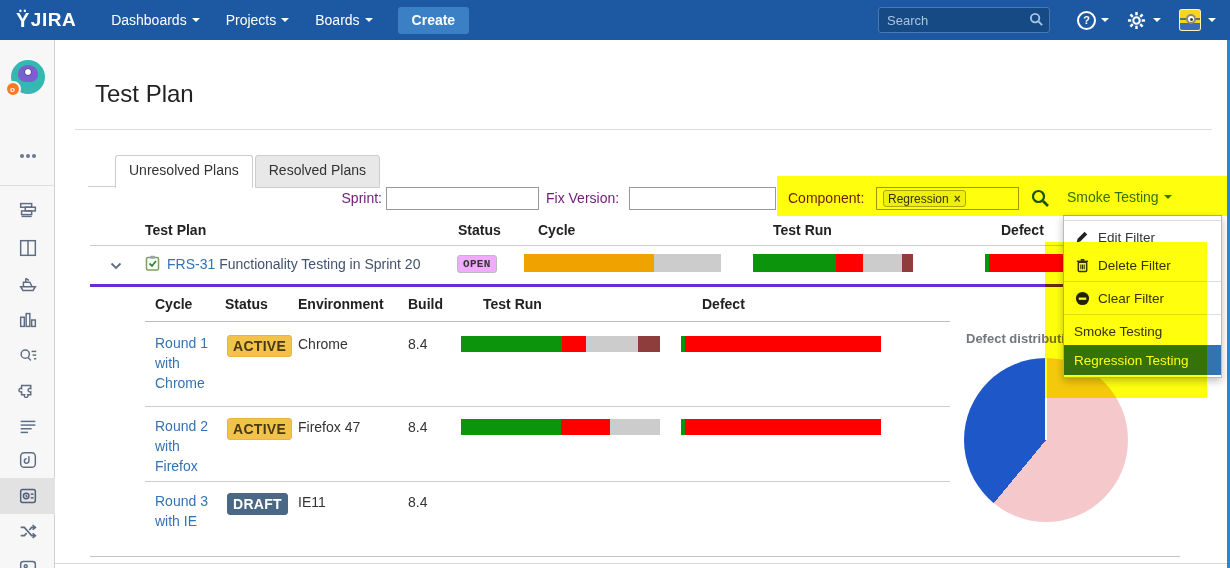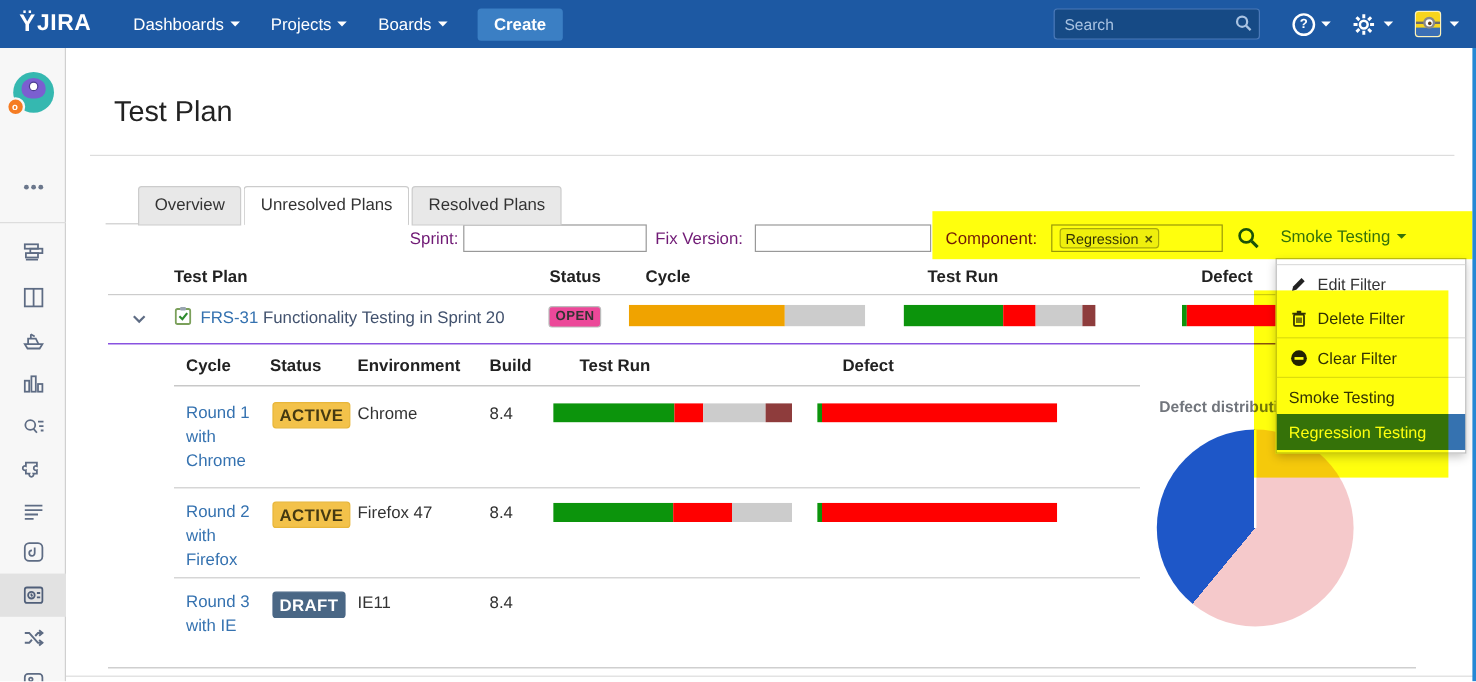--- a/index.html
+++ b/index.html
@@ -50,21 +50,21 @@
   .chip { display:inline-flex; align-items:center; border:1px solid #aaa; border-radius:3px; background:#efefef; font-size:12px; padding:0 4px; height:17px; margin:2px 0 0 2px; color:#333; }
   .chip .x { margin-left:5px; font-weight:bold; cursor:pointer; color:#555; }
   .filter-btn { position:absolute; left:1067px; top:189px; color:#3572b0; font-size:14px; cursor:pointer; display:flex; align-items:center; }
   .mag-btn { position:absolute; left:1030px; top:188px; cursor:pointer; }
 
   .th { font-weight:bold; color:#222; font-size:14px; position:absolute; }
   .bar { position:absolute; display:flex; overflow:hidden; }
   .bar span { height:100%; }
 
   .lozenge { display:inline-block; font-size:11px; font-weight:bold; border-radius:3px; padding:2px 5px; letter-spacing:.3px; }
-  .loz-open { background:#ec4899; border:1px solid #bbb; color:#333; }
+  .loz-open { background:#f0abfc; border:1px solid #bbb; color:#333;font-family:Liberation Mono, monospace; }
   .loz-active { background:#f3c24a; color:#453a12; border:1px solid #e8b63a; }
   .loz-draft { background:#4a6785; color:#fff; border:1px solid #4a6785; }
 
   .link { color:#3572b0; cursor:pointer; }
   .crow { position:absolute; left:145px; width:805px; }
   .crow .cell { position:absolute; top:3px; font-size:14px; }
   .chead { position:absolute; left:145px; top:296px; width:805px; height:26px; border-bottom:1px solid #bbb; }
 
   
   .chart-title { position:absolute; left:966px; top:331px; font-size:13px; font-weight:bold; color:#72767d; z-index:1; }
@@ -246,21 +246,20 @@
           <path d="M6 17l4-4 3 3 3-3 2 2"></path>
         </svg>
     </div>
   </aside>
 
   <h1 class="page-title">Test Plan</h1>
   <div class="hline" style="left:75px;top:129px;width:1137px;background:#ddd"></div>
 
   <div class="hline" style="left:88px;top:186px;width:28px"></div>
   <div class="tabs" id="tabs">
-      <div class="tab">Overview</div>
       <div class="tab active">Unresolved Plans</div>
       <div class="tab">Resolved Plans</div>
     </div>
 
   <div class="flabel" style="left:330px;width:52px;text-align:right">Sprint:</div>
   <input class="finput" style="left: 386px; width: 153px;">
   <div class="flabel" style="left:546px">Fix Version:</div>
   <input class="finput" style="left: 629px; width: 147px;">
   <div class="flabel" style="left:788px">Component:</div>
   <div class="finput" style="left:876px;width:143px">
@@ -281,21 +280,21 @@
   </div>
 
   <div style="position:absolute;left:90px;top:222px;width:1122px;height:24px;border-bottom:1px solid #ccc">
     <span class="th" style="left:55px">Test Plan</span>
     <span class="th" style="left:368px">Status</span>
     <span class="th" style="left:448px">Cycle</span>
     <span class="th" style="left:683px">Test Run</span>
     <span class="th" style="left:911px">Defect</span>
   </div>
 
-  <div style="position:absolute;left:90px;top:247px;width:1122px;height:40px;border-bottom:1px solid #6d28d9">
+  <div style="position:absolute;left:90px;top:247px;width:1122px;height:40px;border-bottom:3px solid #6d28d9">
     <span style="position:absolute;left:20px;top:10px;cursor:pointer">
       <svg width="12" height="8" viewBox="0 0 12 8">
           <path d="M1.5 1.5 6 6l4.5-4.5" fill="none" stroke="#5e6c84" stroke-width="1.8"></path>
         </svg>
     </span>
     <span style="position:absolute;left:55px;top:8px">
       <svg width="15" height="16" viewBox="0 0 15 16">
           <rect x="1.5" y="2.5" width="12" height="12.5" rx="1.5" fill="#fff" stroke="#7ba05b" stroke-width="1.5"></rect>
           <rect x="5" y="0.8" width="5" height="3" rx="1" fill="#9aa5b1"></rect>
           <path d="M4.5 8.5 7 11l4-5" fill="none" stroke="#2e8b2e" stroke-width="1.8"></path>

